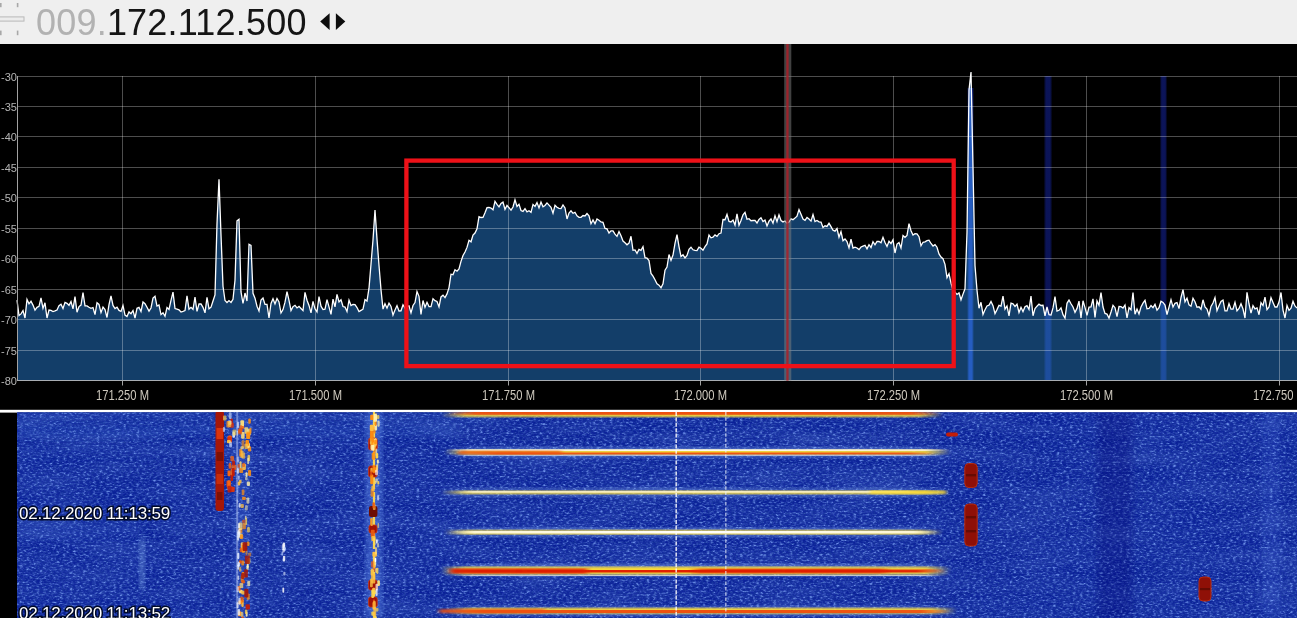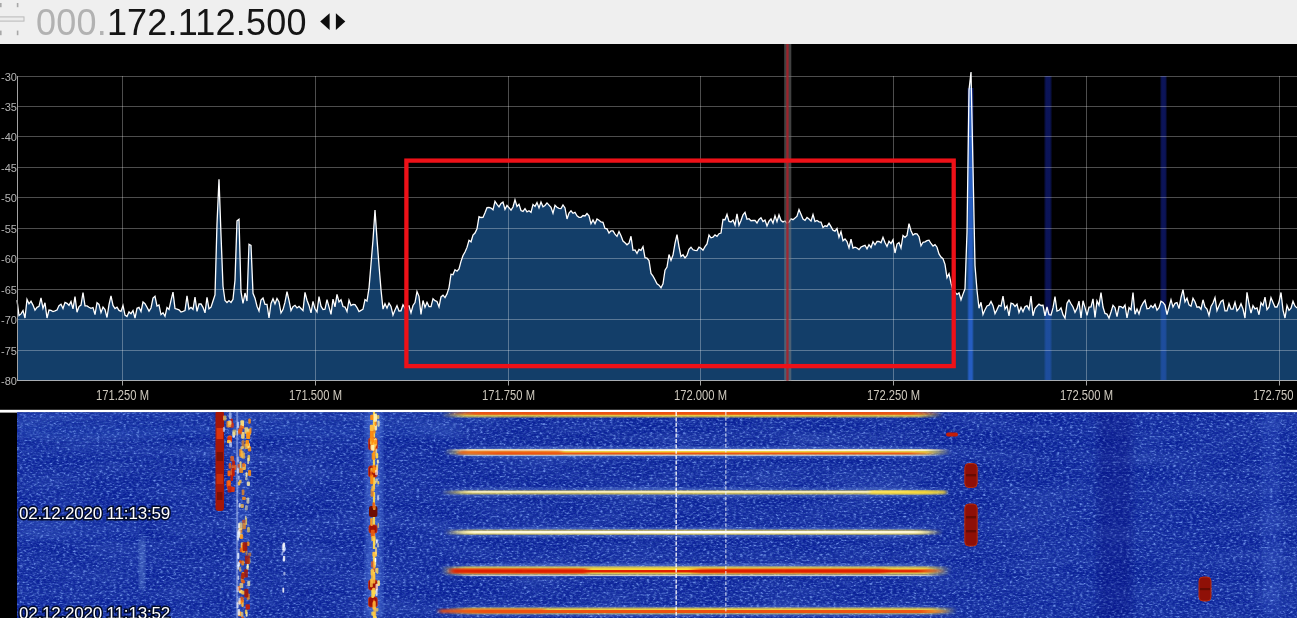--- a/index.html
+++ b/index.html
@@ -8,21 +8,21 @@
 <div id="bar">
 <svg width="360" height="44" style="position:absolute;left:0;top:0">
  <rect x="-6" y="16.9" width="30" height="4.2" fill="#ececec" stroke="#b9b9b9" stroke-width="1"></rect>
  <rect x="0" y="3" width="1.6" height="4.2" fill="#a8a8a8"></rect>
  <rect x="16.8" y="3" width="1.6" height="4.2" fill="#a8a8a8"></rect>
  <rect x="0" y="30.6" width="1.6" height="4.6" fill="#a8a8a8"></rect>
  <rect x="16.8" y="30.6" width="1.6" height="4.6" fill="#a8a8a8"></rect>
  <polygon points="329.6,13.2 329.6,30 320.2,21.6" fill="#0d0d0d"></polygon>
  <polygon points="335.9,13.2 345.3,21.6 335.9,30" fill="#0d0d0d"></polygon>
 </svg>
-<div id="freq"><span class="g">000.</span>172.112.500</div>
+<div id="freq"><span class="g">009.</span>172.112.500</div>
 </div>
 <svg width="1297" height="574" viewBox="0 44 1297 574" style="position:absolute;left:0;top:44px">
 <defs>
  <linearGradient id="stripe" x1="0" y1="0" x2="1" y2="0">
   <stop offset="0" stop-color="#0d1764" stop-opacity="0.15"></stop>
   <stop offset="0.25" stop-color="#0d1764" stop-opacity="0.88"></stop>
   <stop offset="0.75" stop-color="#0d1764" stop-opacity="0.88"></stop>
   <stop offset="1" stop-color="#0d1764" stop-opacity="0.15"></stop>
  </linearGradient>
  <linearGradient id="brcol" x1="0" y1="0" x2="1" y2="0">

